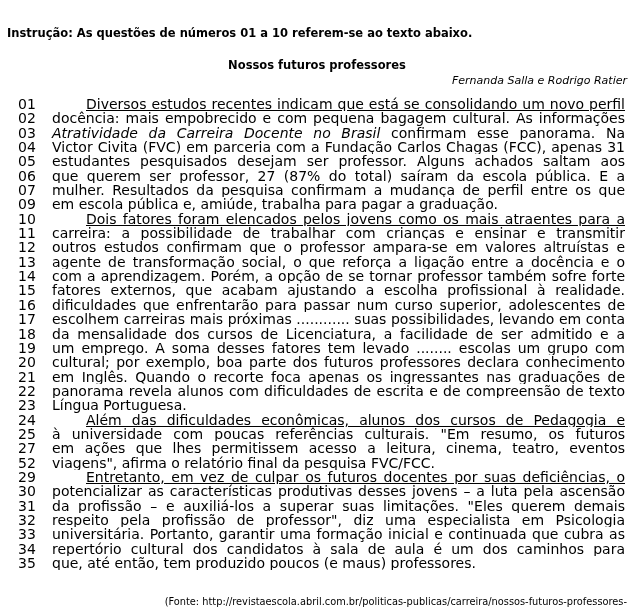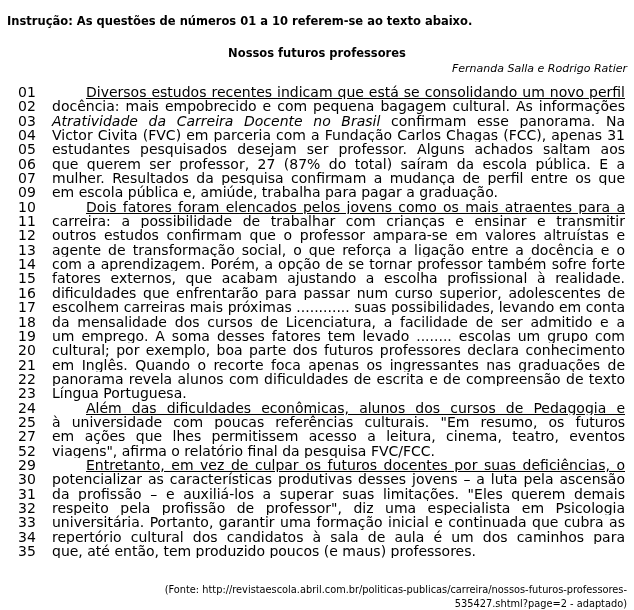--- a/index.html
+++ b/index.html
@@ -3,21 +3,21 @@
 <meta charset="utf-8">
 <style>
   html, body { margin: 0; padding: 0; background: #fff; }
   .page {
     width: 634px;
     height: 610px;
     box-sizing: border-box;
     background: #ffffff;
     color: #000000;
     font-family: "DejaVu Sans", "Liberation Sans", sans-serif;
-    padding-top: 12px;
+    padding-top: 24px;
     overflow: hidden;
   }
   .instruction {
     font-weight: bold;
     font-size: 11.5px;
     padding: 2px 7px 0 7px;
     line-height: 15px;
   }
   .title {
     text-align: center;

